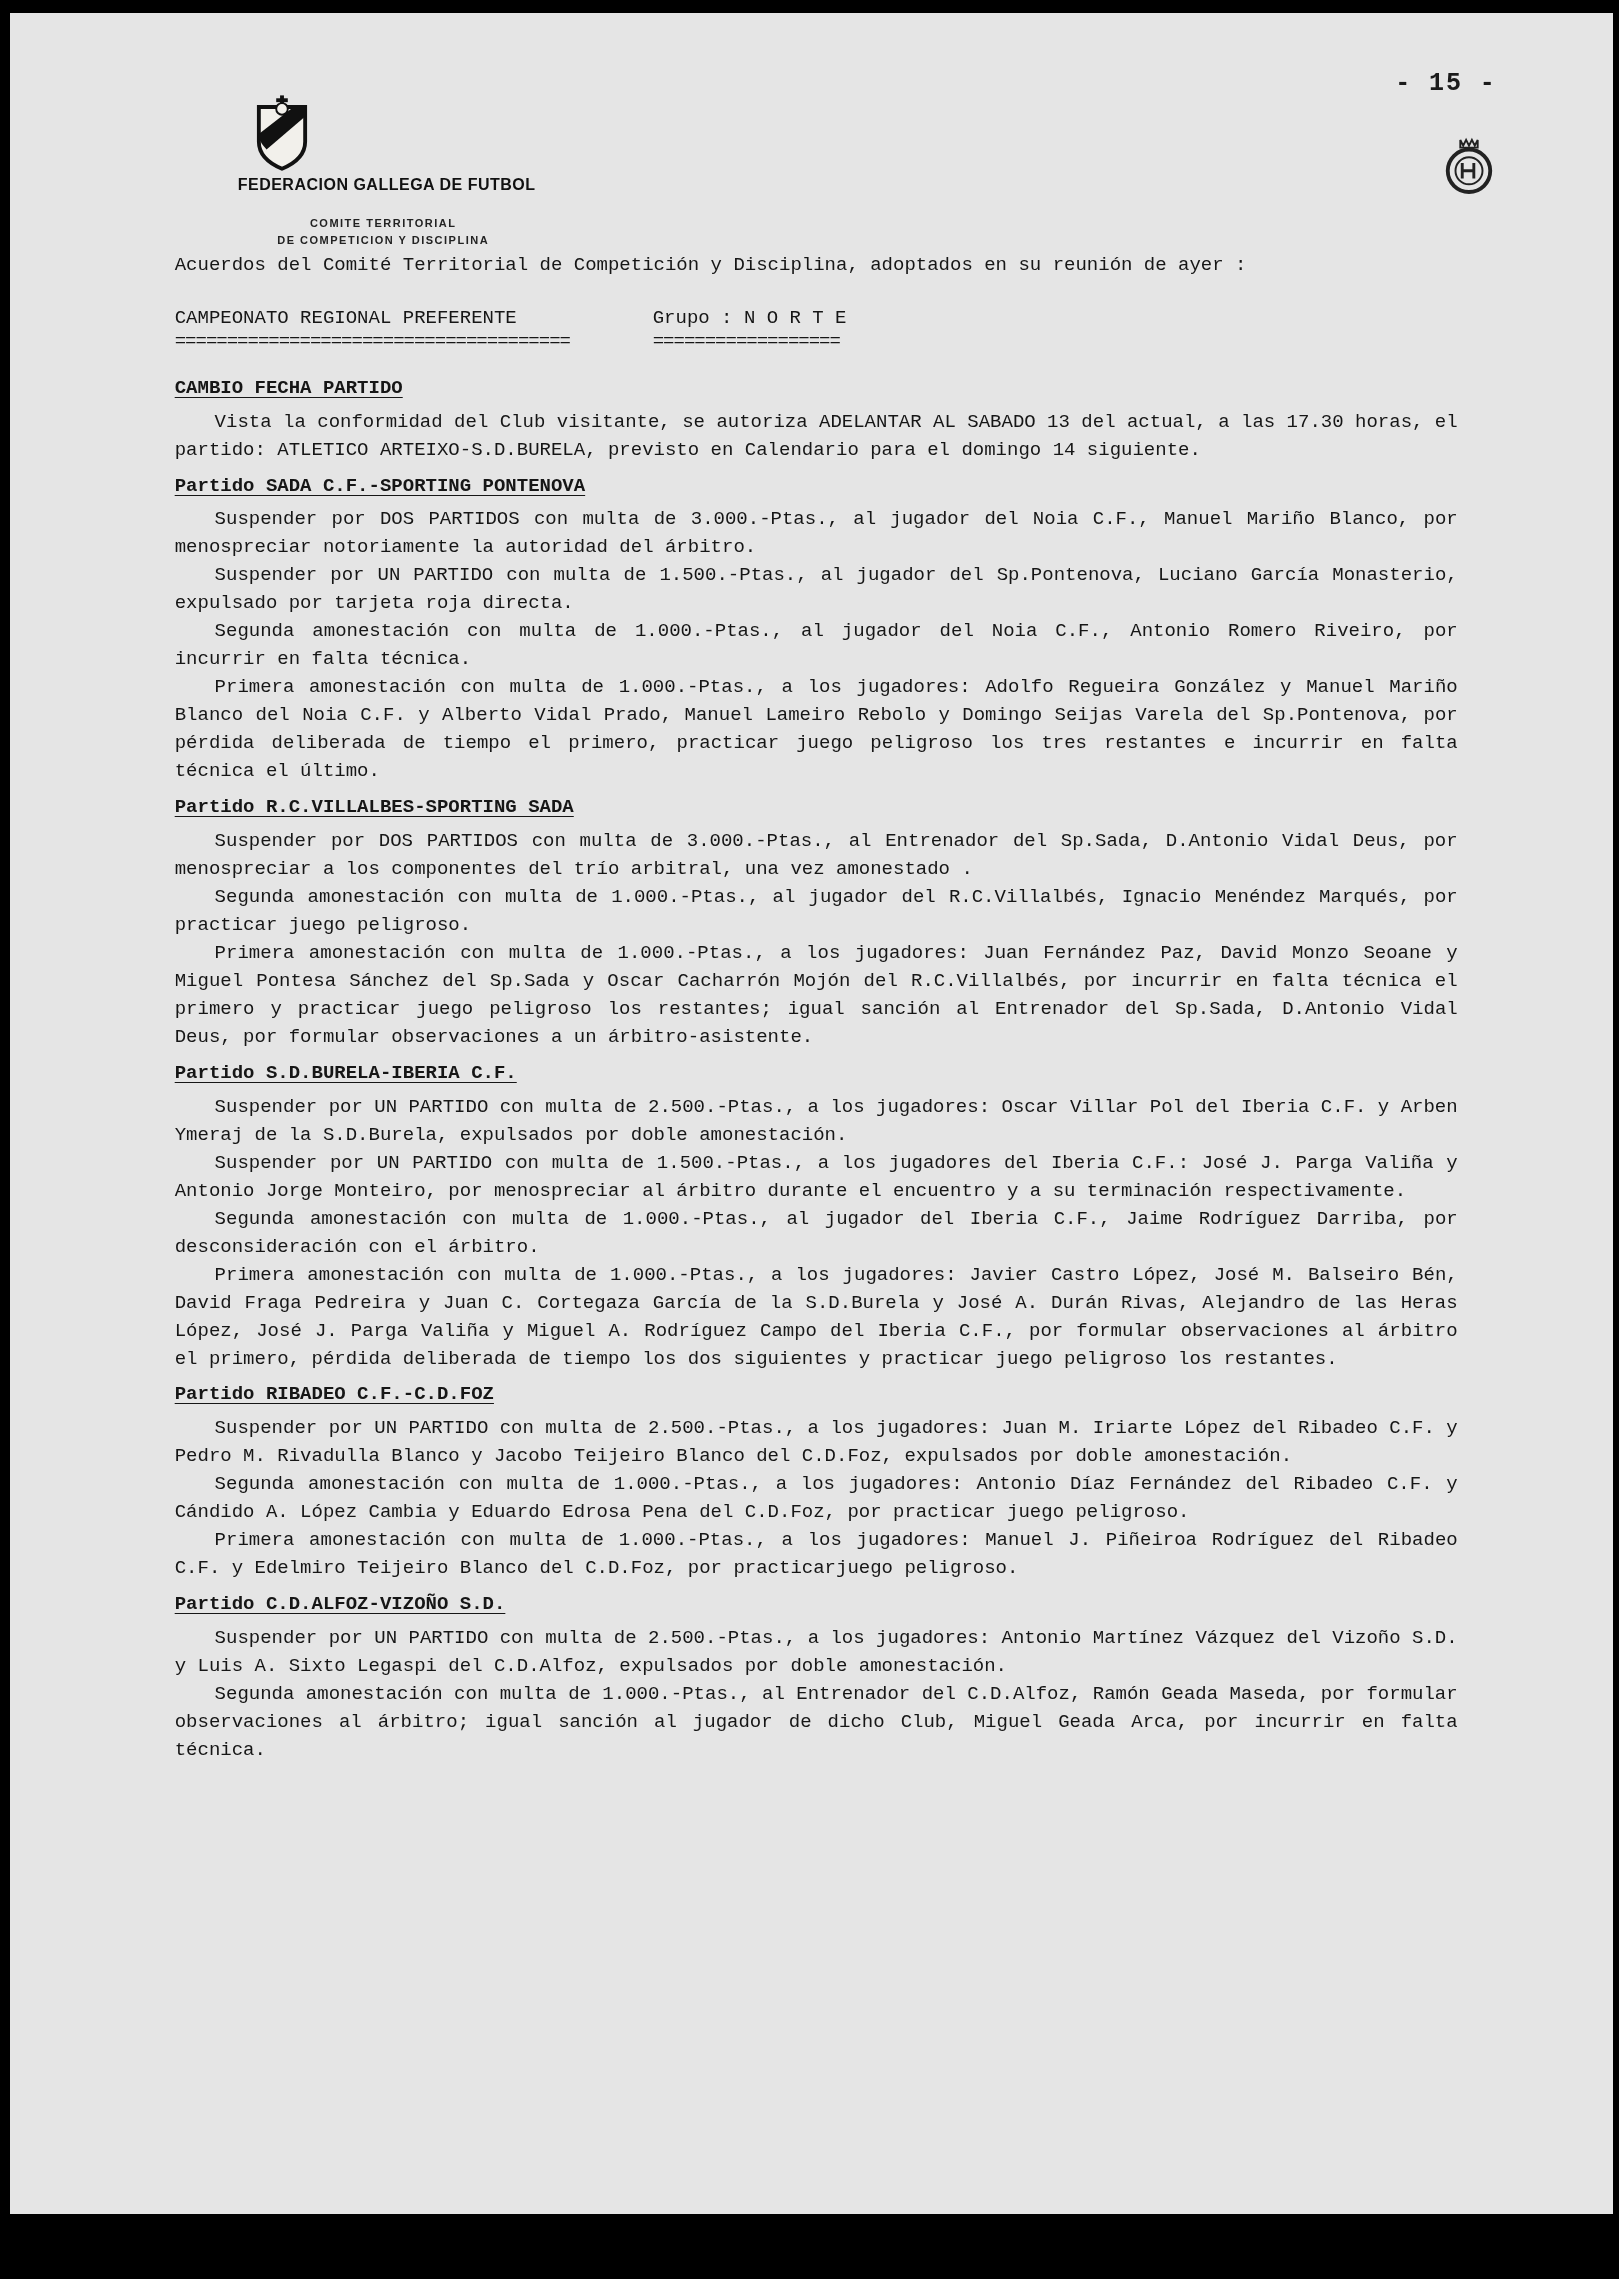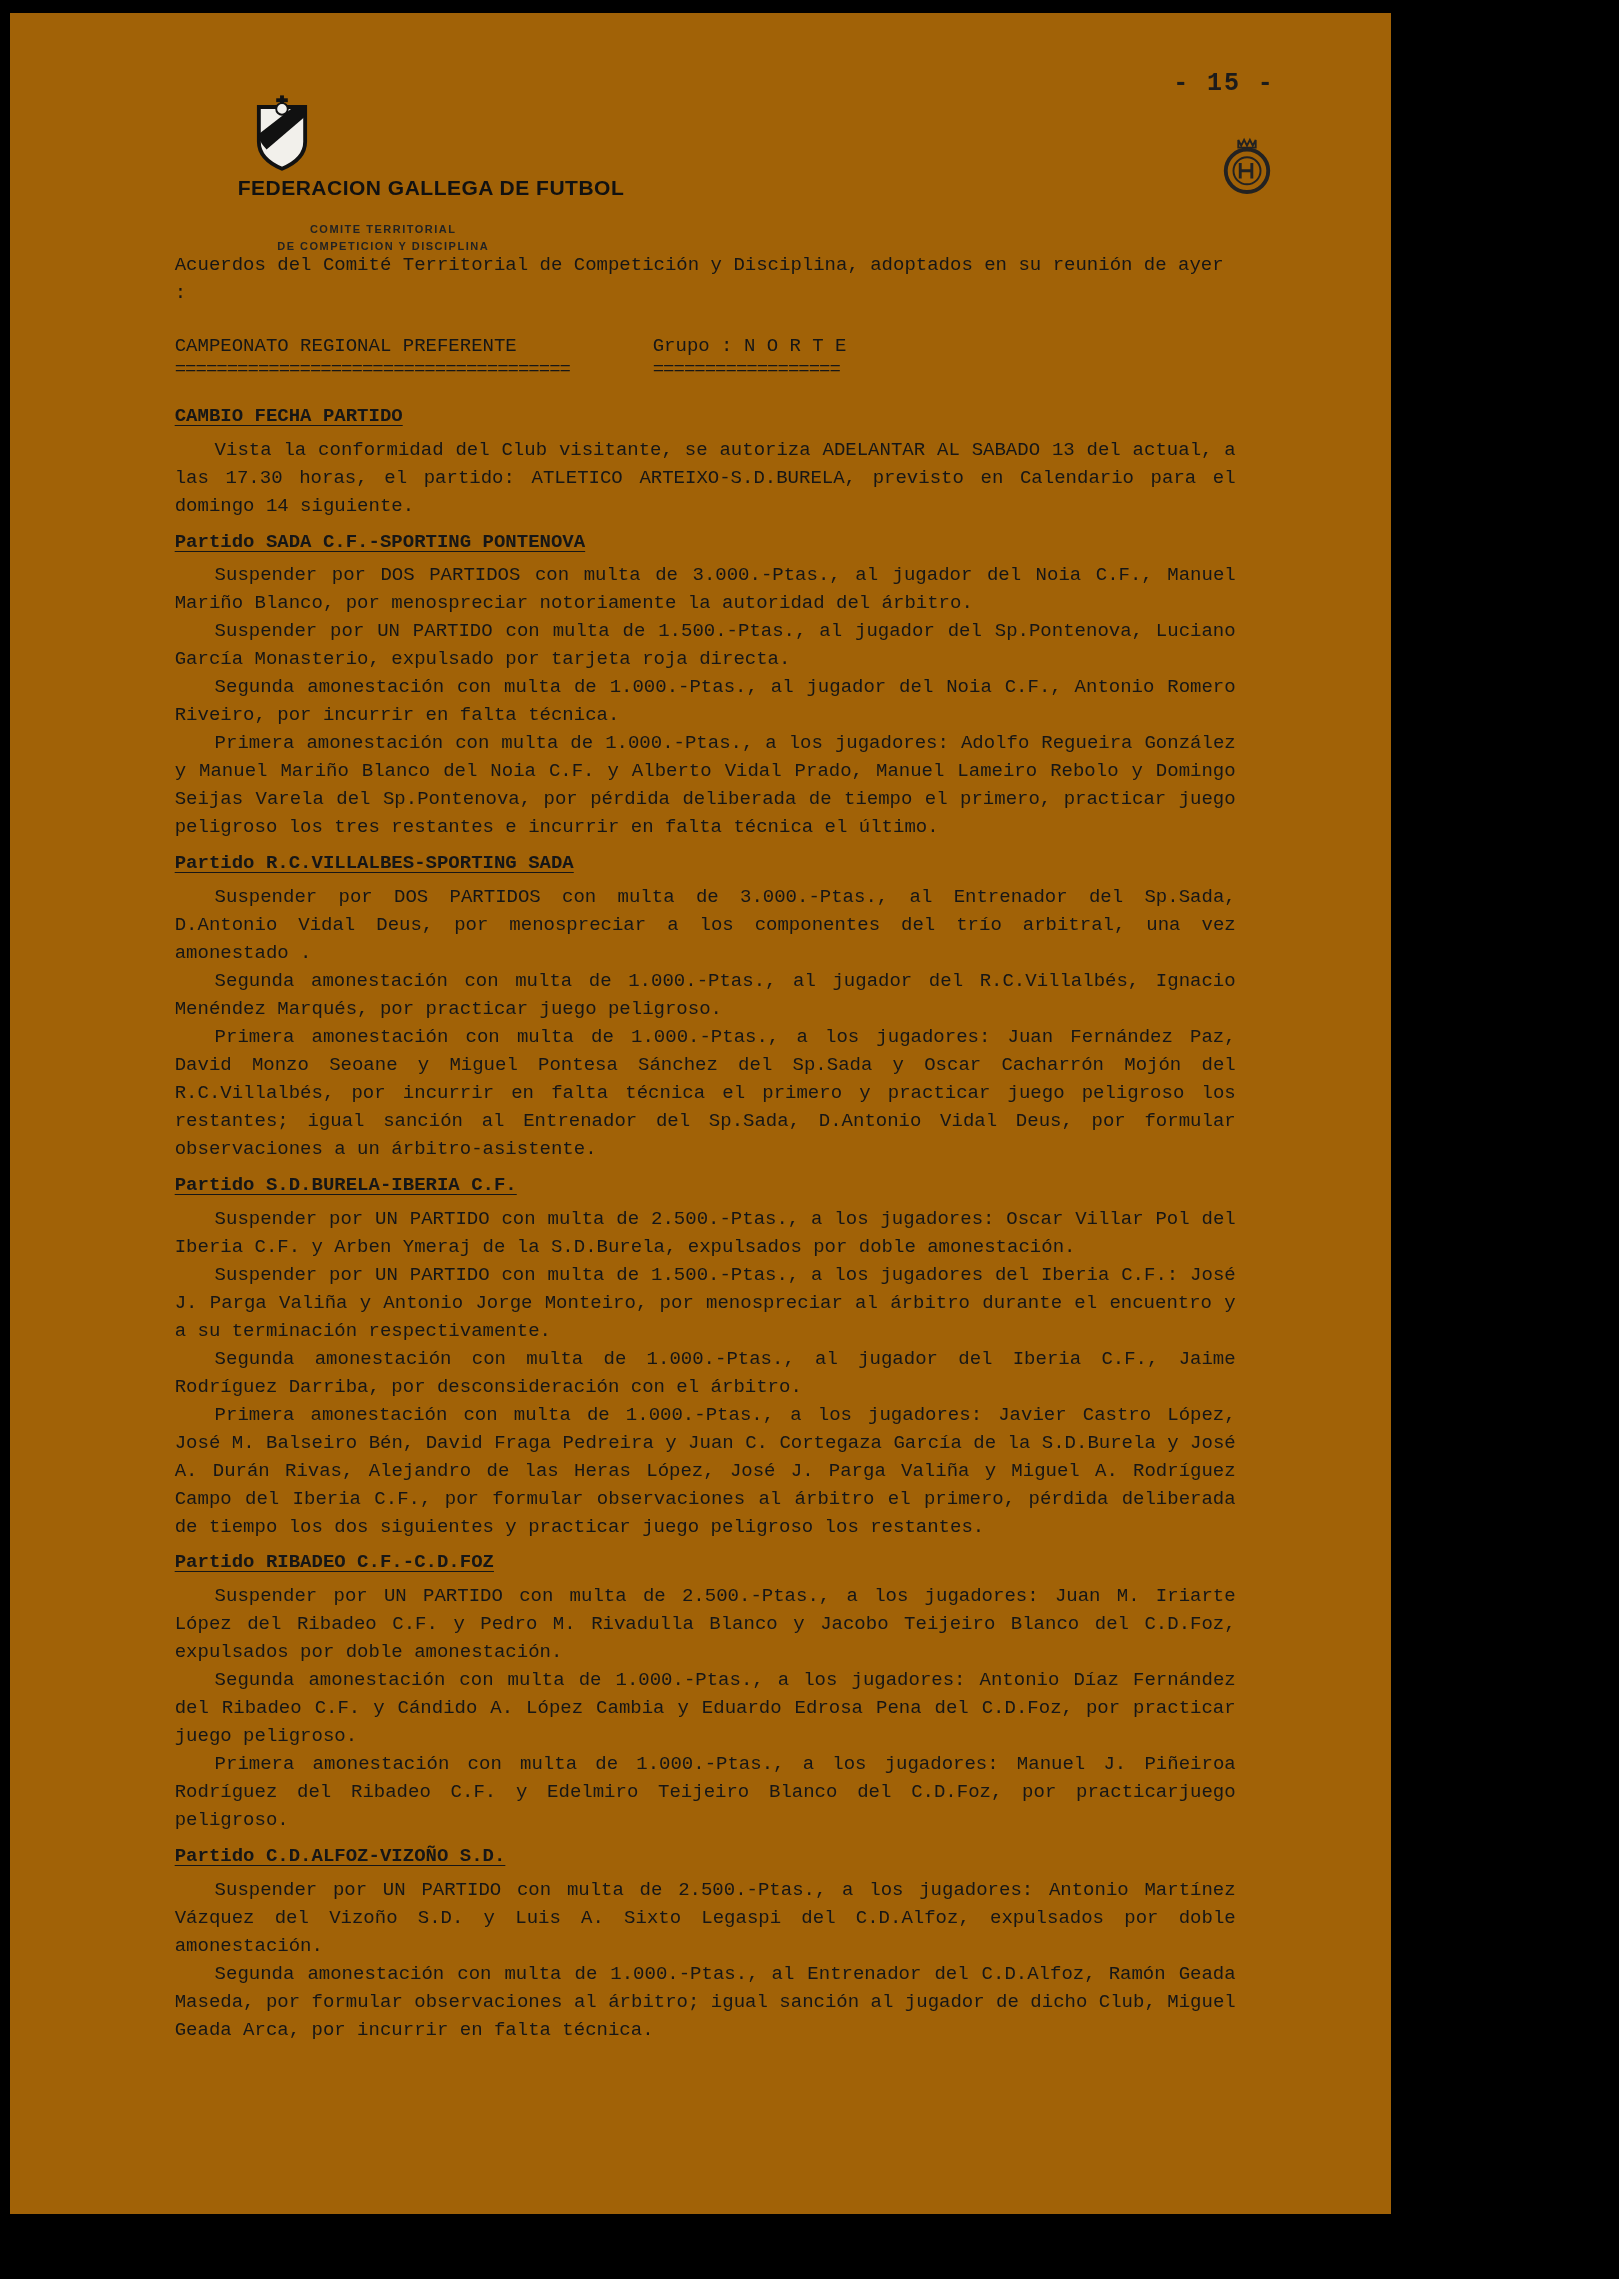--- a/index.html
+++ b/index.html
@@ -10,23 +10,23 @@
   body {
     width: 1620px;
     height: 2279px;
     position: relative;
     font-family: "Liberation Mono", "DejaVu Sans Mono", monospace;
   }
   .paper {
     position: absolute;
     left: 9.7px;
     top: 12.6px;
-    width: 1381px;
+    width: 1603px;
     height: 2201px;
-    background: #a16207;
+    background: #e5e5e5;
     color: #1b1b1b;
     overflow: hidden;
   }
   .page-number {
     position: absolute;
     top: 56px;
     right: 116px;
     font-size: 25px;
     font-weight: bold;
     letter-spacing: 1.9px;
@@ -39,21 +39,21 @@
   }
   .shield-logo {
     width: 54px;
     height: 76px;
     margin-left: 17.5px;
     display: block;
   }
   .org-name {
     font-family: "Liberation Sans", sans-serif;
     font-weight: bold;
-    font-size: 21px;
+    font-size: 16px;
     letter-spacing: 0.5px;
     margin-top: 5.8px;
     color: #111;
   }
   .committee {
     font-family: "Liberation Sans", sans-serif;
     font-size: 11px;
     font-weight: bold;
     letter-spacing: 1.5px;
     color: #222;

